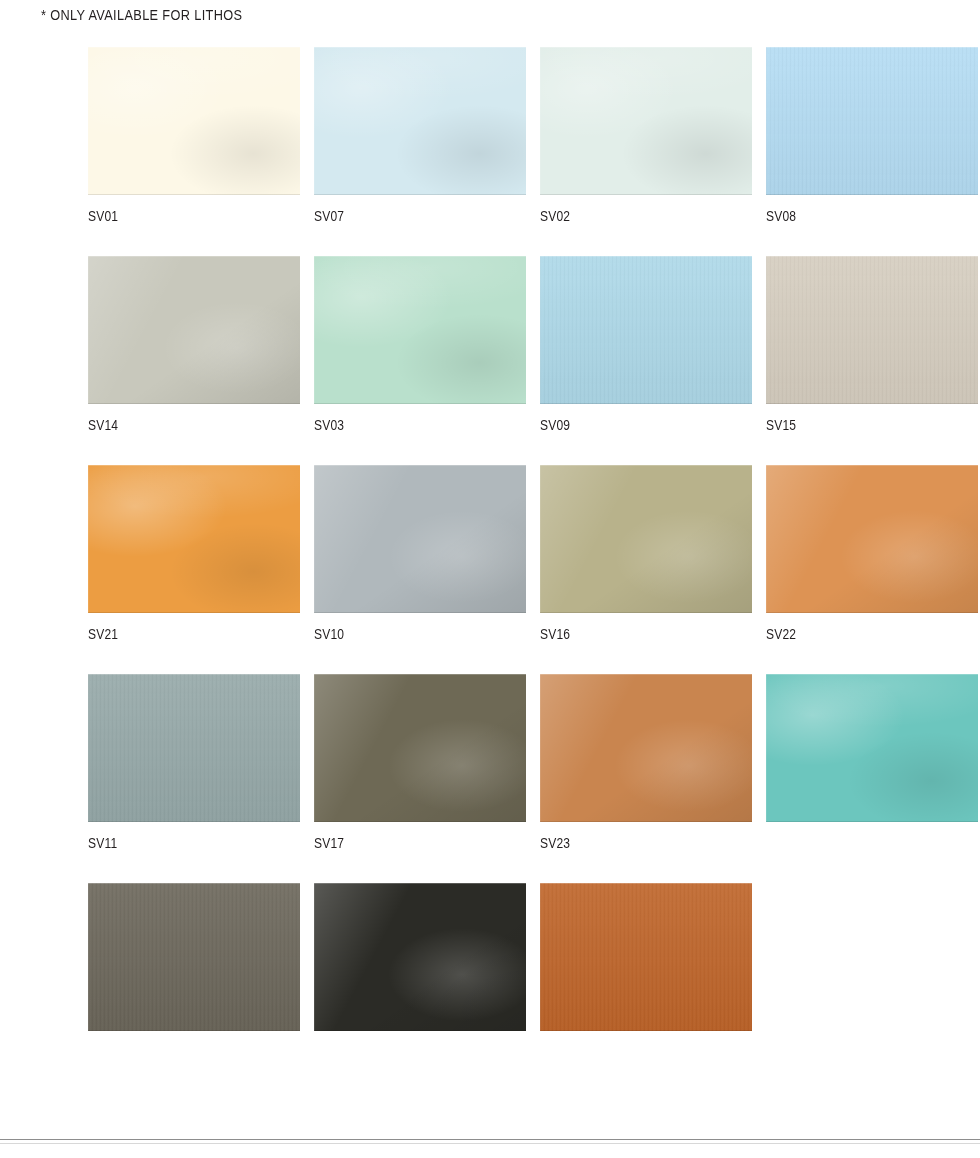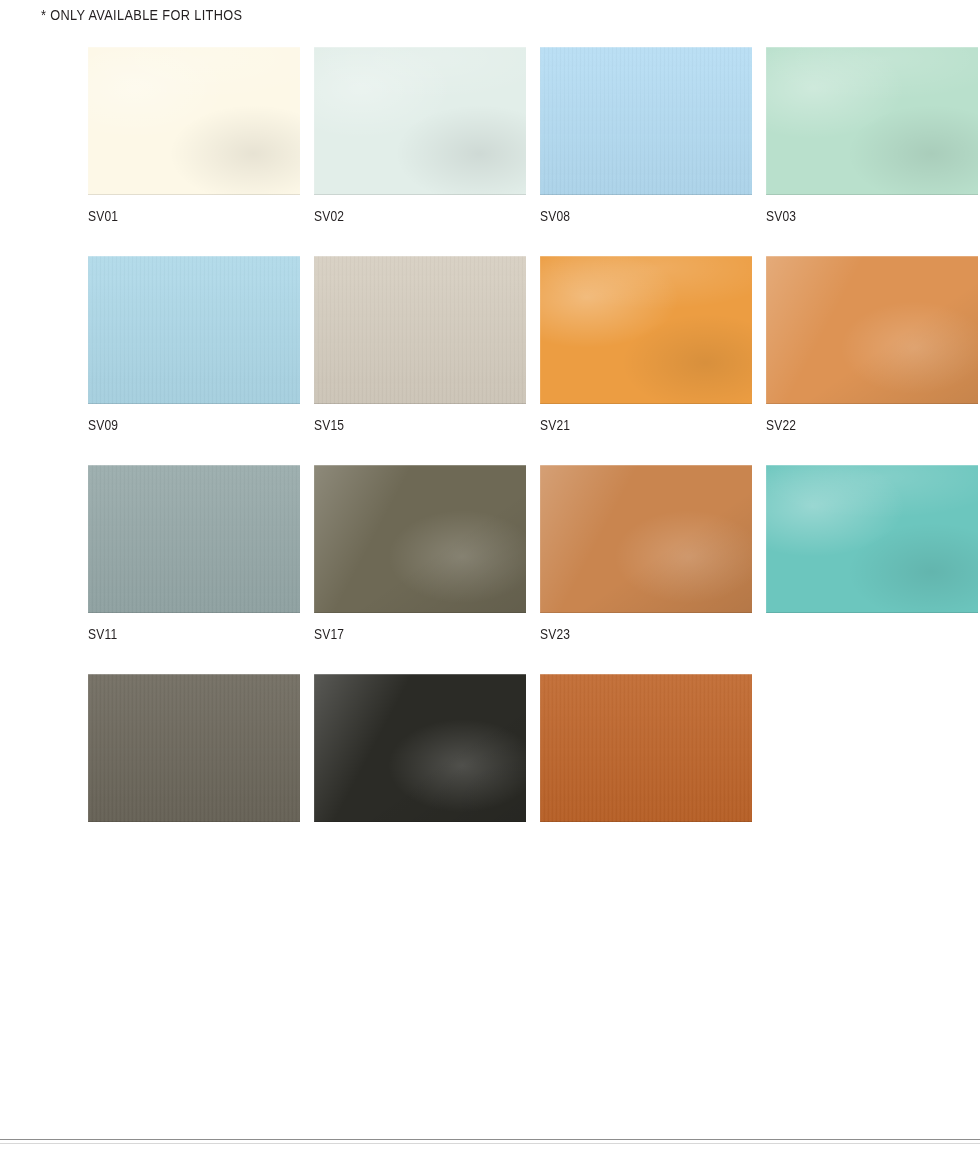--- a/index.html
+++ b/index.html
@@ -128,34 +128,48 @@
 
 <div class="swatch-grid">
     <div class="swatch-cell">
       <div class="swatch-chip" style="background: rgb(253, 248, 231);">
         <div class="tex t-cloud"></div>
         <div class="tex t-edge"></div>
       </div>
       <div class="swatch-label">SV01</div>
     </div>
     <div class="swatch-cell">
+      <div class="swatch-chip" style="background: rgb(212, 233, 240);">
+        <div class="tex t-cloud"></div>
+        <div class="tex t-edge"></div>
+      </div>
+      <div class="swatch-label">SV07</div>
+    </div>
+    <div class="swatch-cell">
       <div class="swatch-chip" style="background: rgb(226, 238, 233);">
         <div class="tex t-cloud"></div>
         <div class="tex t-edge"></div>
       </div>
       <div class="swatch-label">SV02</div>
     </div>
     <div class="swatch-cell">
       <div class="swatch-chip" style="background: rgb(180, 220, 243);">
         <div class="tex t-streak"></div>
         <div class="tex t-edge"></div>
       </div>
       <div class="swatch-label">SV08</div>
     </div>
     <div class="swatch-cell">
+      <div class="swatch-chip" style="background: rgb(200, 200, 188);">
+        <div class="tex t-trowel"></div>
+        <div class="tex t-edge"></div>
+      </div>
+      <div class="swatch-label">SV14</div>
+    </div>
+    <div class="swatch-cell">
       <div class="swatch-chip" style="background: rgb(185, 224, 204);">
         <div class="tex t-cloud"></div>
         <div class="tex t-edge"></div>
       </div>
       <div class="swatch-label">SV03</div>
     </div>
     <div class="swatch-cell">
       <div class="swatch-chip" style="background: rgb(173, 216, 232);">
         <div class="tex t-streak"></div>
         <div class="tex t-edge"></div>
@@ -168,20 +182,34 @@
         <div class="tex t-edge"></div>
       </div>
       <div class="swatch-label">SV15</div>
     </div>
     <div class="swatch-cell">
       <div class="swatch-chip" style="background: rgb(236, 157, 66);">
         <div class="tex t-cloud"></div>
         <div class="tex t-edge"></div>
       </div>
       <div class="swatch-label">SV21</div>
+    </div>
+    <div class="swatch-cell">
+      <div class="swatch-chip" style="background: rgb(176, 184, 188);">
+        <div class="tex t-trowel"></div>
+        <div class="tex t-edge"></div>
+      </div>
+      <div class="swatch-label">SV10</div>
+    </div>
+    <div class="swatch-cell">
+      <div class="swatch-chip" style="background: rgb(184, 178, 139);">
+        <div class="tex t-trowel"></div>
+        <div class="tex t-edge"></div>
+      </div>
+      <div class="swatch-label">SV16</div>
     </div>
     <div class="swatch-cell">
       <div class="swatch-chip" style="background: rgb(221, 147, 84);">
         <div class="tex t-trowel"></div>
         <div class="tex t-edge"></div>
       </div>
       <div class="swatch-label">SV22</div>
     </div>
     <div class="swatch-cell">
       <div class="swatch-chip" style="background: rgb(149, 168, 168);">

